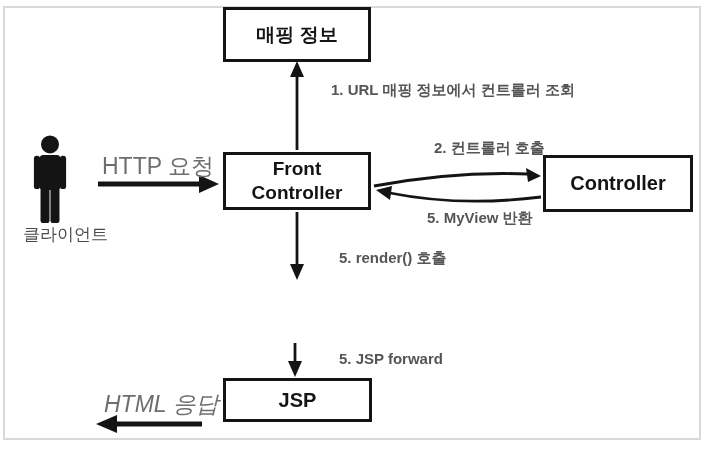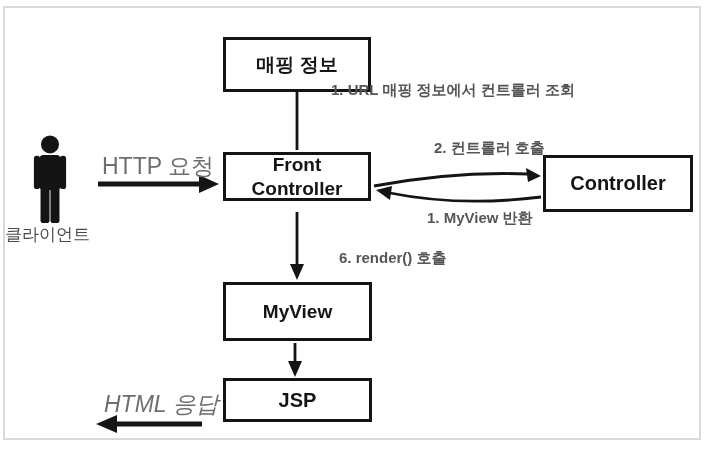--- a/index.html
+++ b/index.html
@@ -20,22 +20,22 @@
   .box {
     position: absolute;
     border: 3px solid #141414;
     background: #ffffff;
     display: flex; flex-direction: column;
     align-items: center; justify-content: center;
     font-weight: bold; font-size: 19px; color: #141414;
     text-align: center; line-height: 1.25;
     box-sizing: border-box;
   }
-  .box-mapping   { left: 223px; top: 7px;   width: 148px; height: 55px; margin-top: 30px; }
-  .box-front     { left: 223px; top: 152px; width: 148px; height: 49px; }
+  .box-mapping   { left: 223px; top: 7px;   width: 148px; height: 55px; }
+  .box-front     { left: 223px; top: 152px; width: 148px; height: 58px; }
   .box-controller{ left: 543px; top: 155px; width: 150px; height: 57px; font-size: 20px; }
   .box-myview    { left: 223px; top: 282px; width: 149px; height: 59px; }
   .box-jsp       { left: 223px; top: 378px; width: 149px; height: 44px; font-size: 20px; }
   .step-label {
     position: absolute;
     font-weight: bold; font-size: 15px; color: #555555;
     white-space: nowrap;
     margin-left: 28px;
   }
   .step1 { left: 303px; top: 81px; }
@@ -45,21 +45,21 @@
   .step5 { left: 311px; top: 350px; }
   .flow-label {
     position: absolute;
     font-size: 23px; color: #6e6e6e;
     white-space: nowrap;
   }
   .http-label { left: 102px; top: 151px; }
   .html-label { left: 104px; top: 389px; font-style: italic; }
   .client-label {
     position: absolute;
-    left: 5px; top: 223px;
+    left: 23px; top: 223px;
     font-size: 17px; color: #4a4a4a;
     white-space: nowrap;
   }
   .person { position: absolute; left: 30px; top: 135px; }
 </style>
 </head>
 <body>
 
 <div class="stage">
 
@@ -118,31 +118,29 @@
 
   <div class="box box-front">
     <span>Front</span>
     <span>Controller</span>
   </div>
 
   <div class="box box-controller">
     <span>Controller</span>
   </div>
 
-  <div class="box box-myview">
-    <span>MyView</span>
-  </div>
 
   <div class="box box-jsp">
     <span>JSP</span>
   </div>
 
   <div class="step-label step1">1. URL 매핑 정보에서 컨트롤러 조회</div>
   <div class="step-label step2">2. 컨트롤러 호출</div>
-  <div class="step-label step3">1. MyView 반환</div>
-  <div class="step-label step4">6. render() 호출</div>
+  <div class="step-label step3">5. MyView 반환</div>
+  <div class="step-label step4">5. render() 호출</div>
+  <div class="step-label step5">5. JSP forward</div>
 
   <div class="flow-label http-label">HTTP 요청</div>
   <div class="flow-label html-label">HTML 응답</div>
 
   <div class="client-label">클라이언트</div>
 
 </div>
 
 </body></html>

